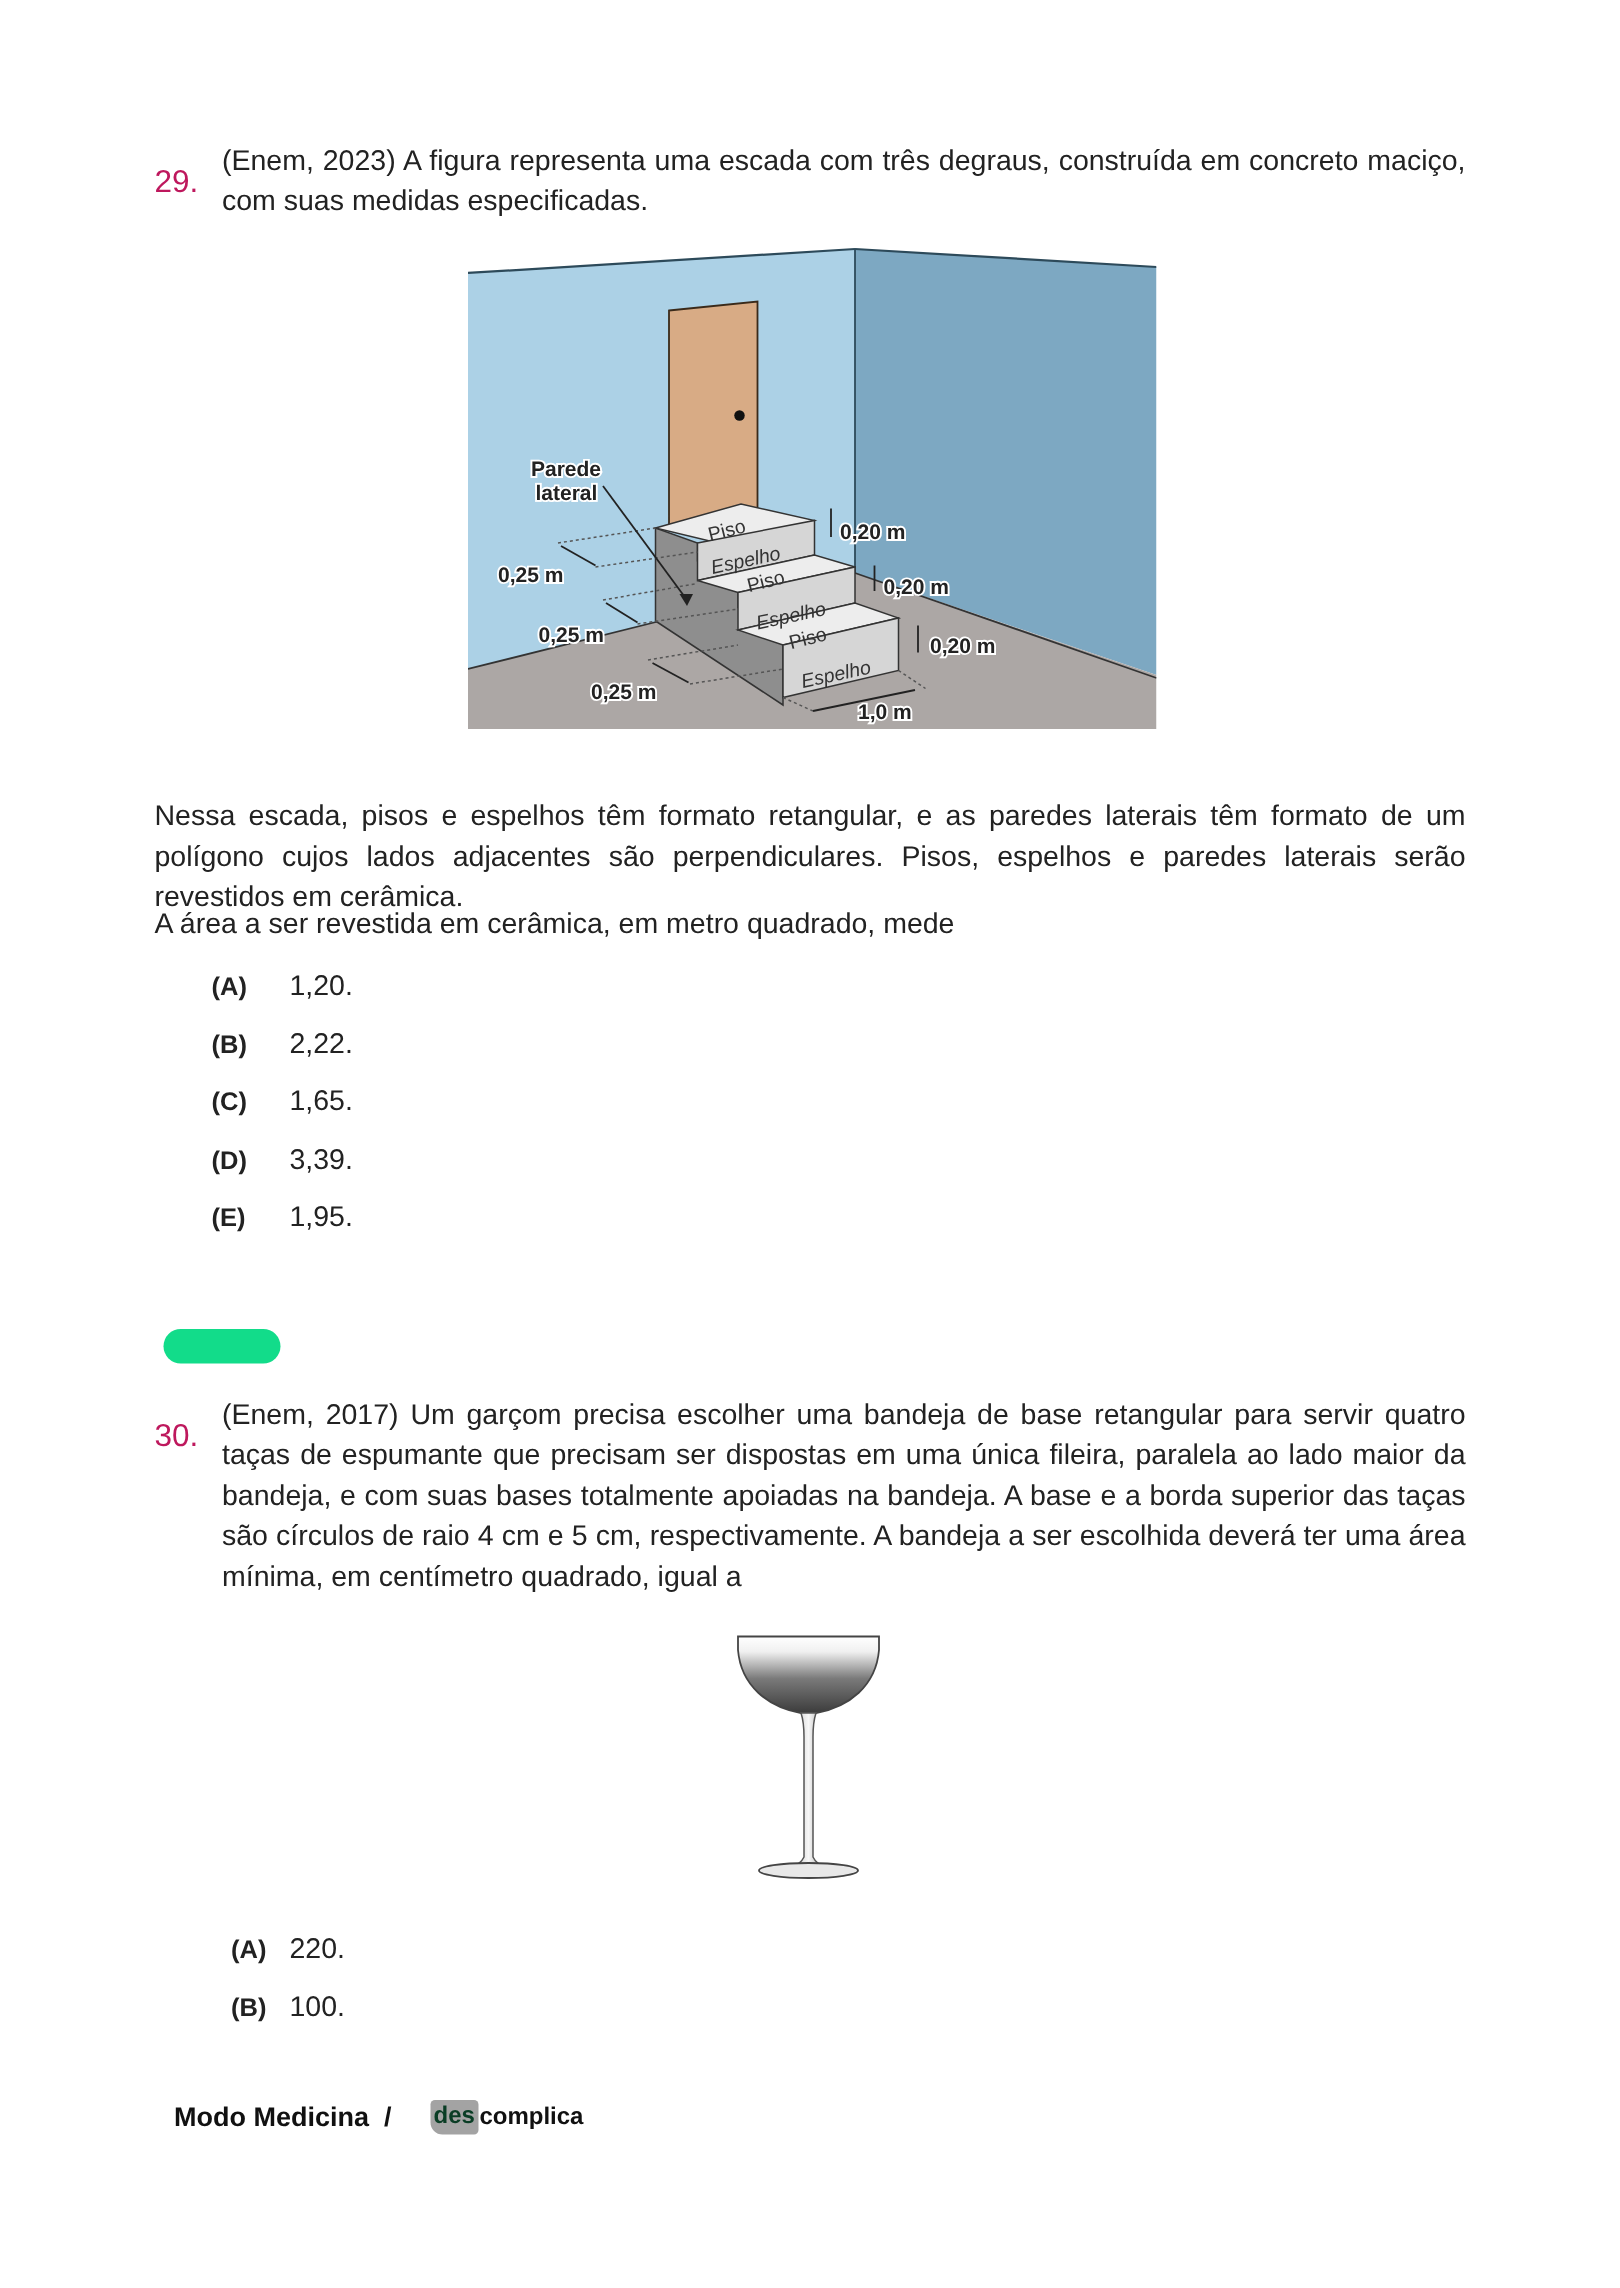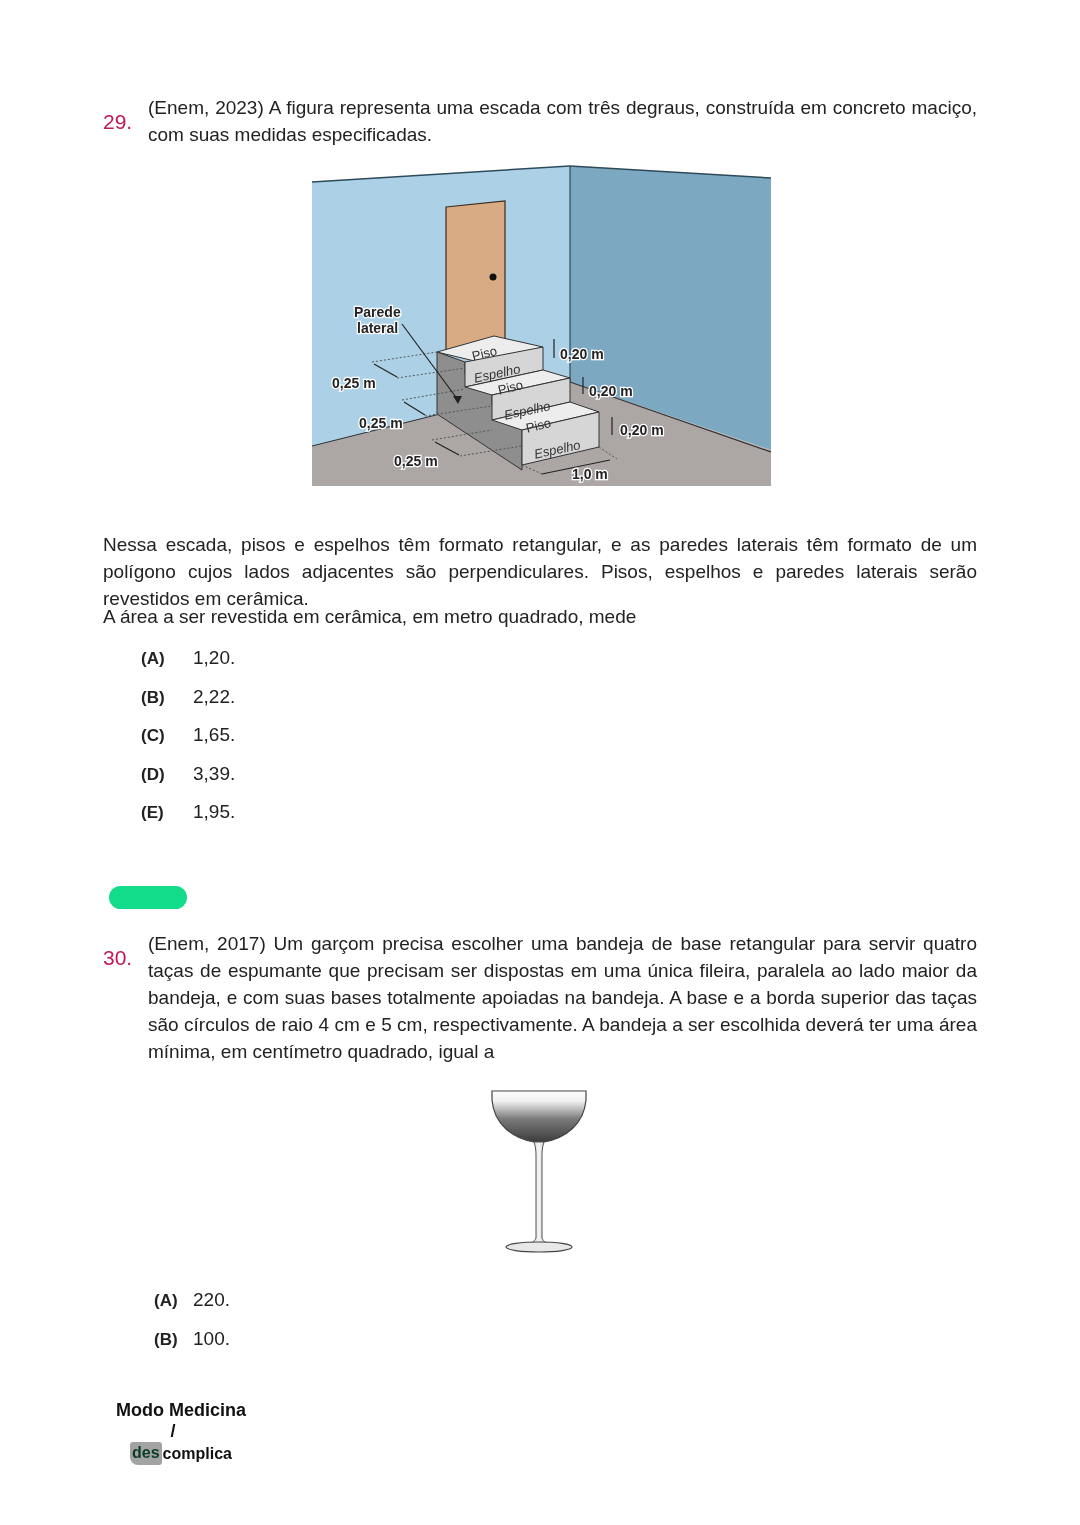--- a/index.html
+++ b/index.html
@@ -25,21 +25,21 @@
     .options { position: absolute; }
     .opt { display: flex; align-items: baseline; height: 38.5px; font-size: 19px; color: #222; }
     .opt .letter { font-weight: bold; font-size: 17px; width: 52px; }
     .opt2 .letter { width: 39px; }
     .figure-stairs { position: absolute; left: 312px; top: 164px; width: 459px; height: 322px; }
     .figure-glass { position: absolute; left: 488px; top: 1088px; width: 102px; height: 166px; }
     .pill {
       position: absolute; left: 109px; top: 886px; width: 78px; height: 23px;
       background: #12dc8a; border-radius: 12px;
     }
-    .footer { position: absolute; left: 116px; top: 1400px; display: flex; align-items: center; flex-direction: column; }
+    .footer { position: absolute; left: 116px; top: 1400px; display: flex; align-items: center; }
     .footer .brand-text { font-weight: bold; font-size: 18px; color: #111; }
     .footer .slash { font-weight: bold; font-size: 18px; margin-left: 10px; margin-right: 26px; color: #111; }
     .logo { display: flex; align-items: center; font-weight: bold; font-size: 16px; color: #111; }
     .logo .des {
       background: #a3a3a3; color: #0a3d25; padding: 2px 2px 3px 2px;
       border-radius: 3px 3px 3px 8px; margin-right: 1px;
     }
     svg text { font-family: "Liberation Sans", "DejaVu Sans", sans-serif; }
   </style>
 </head>

